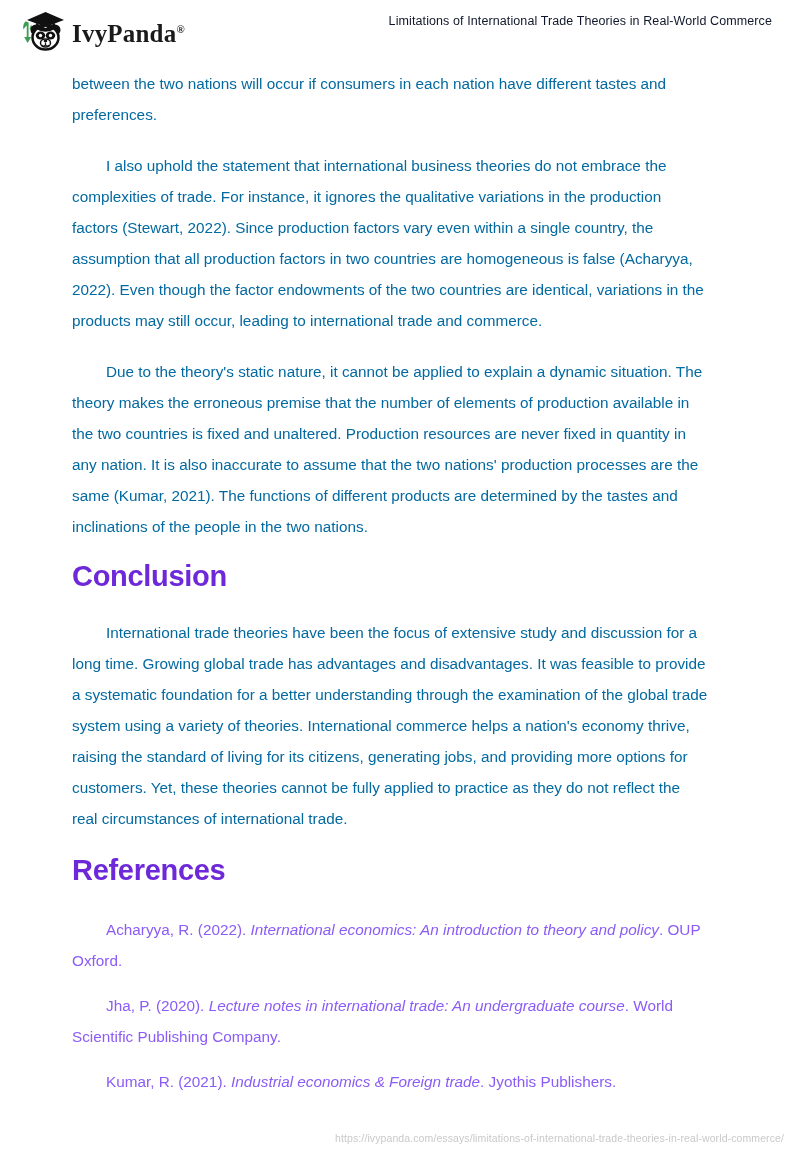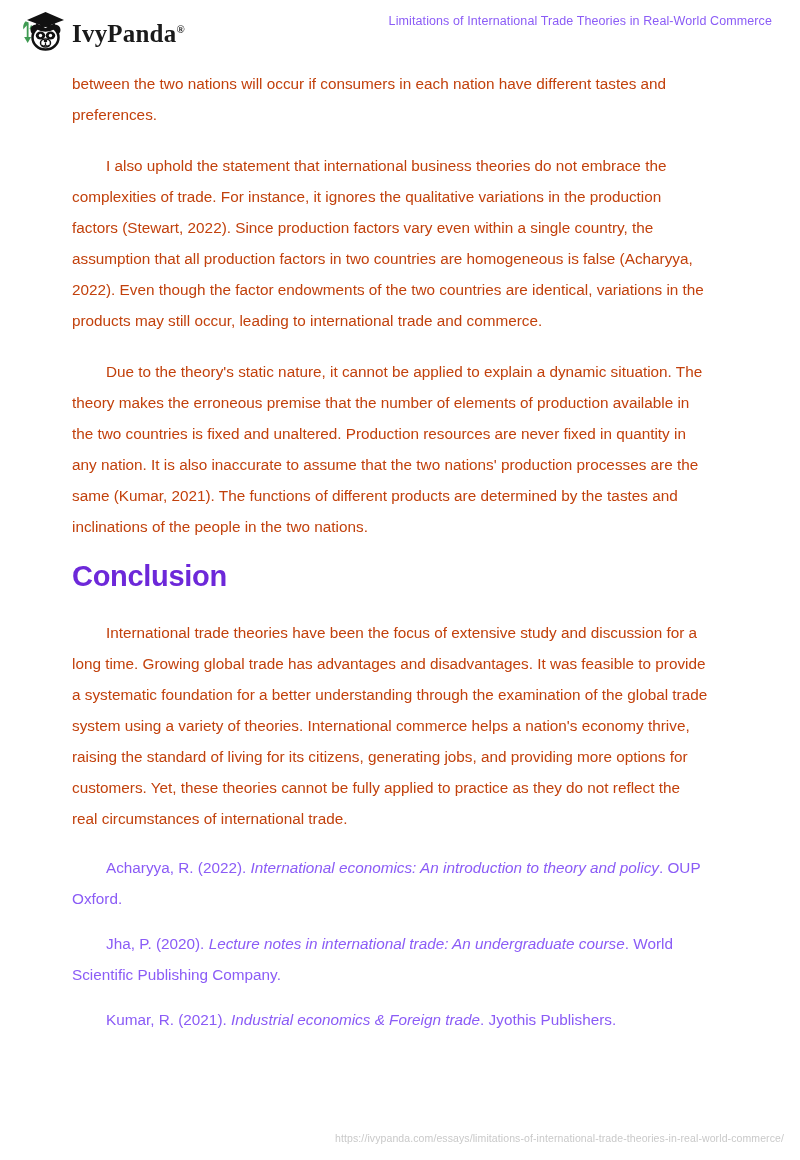--- a/index.html
+++ b/index.html
@@ -58,38 +58,38 @@
     font-weight: bold;
     color: #1a1a1a;
   }
   .header-title {
     position: absolute;
     left: 0;
     right: 28px;
     top: 14px;
     text-align: right;
     font-size: 12.5px;
-    color: #8b5cf6;
+    color: #0f172a;
     letter-spacing: 0.1px;
     white-space: nowrap;
   }
 
   
   .content {
     position: absolute;
     left: 72px;
     top: 68px;
     width: 650px;
   }
   .para {
     font-size: 15.3px;
     line-height: 31px;
     margin: 0 14px 20px 0;
     text-align: left;
-    color: #c2410c;
+    color: #0369a1;
   }
   .para.indent {
     text-indent: 34px;
   }
   .para.tight {
     margin-bottom: 18px;
   }
   .heading {
     font-size: 29px;
     font-weight: bold;
@@ -182,20 +182,21 @@
     <p class="para">between the two nations will occur if consumers in each nation have different tastes and preferences.</p>
 
     <p class="para indent">I also uphold the statement that international business theories do not embrace the complexities of trade. For instance, it ignores the qualitative variations in the production factors (Stewart, 2022). Since production factors vary even within a single country, the assumption that all production factors in two countries are homogeneous is false (Acharyya, 2022). Even though the factor endowments of the two countries are identical, variations in the products may still occur, leading to international trade and commerce.</p>
 
     <p class="para indent tight">Due to the theory's static nature, it cannot be applied to explain a dynamic situation. The theory makes the erroneous premise that the number of elements of production available in the two countries is fixed and unaltered. Production resources are never fixed in quantity in any nation. It is also inaccurate to assume that the two nations' production processes are the same (Kumar, 2021). The functions of different products are determined by the tastes and inclinations of the people in the two nations.</p>
 
     <h2 class="heading">Conclusion</h2>
 
     <p class="para indent tight">International trade theories have been the focus of extensive study and discussion for a long time. Growing global trade has advantages and disadvantages. It was feasible to provide a systematic foundation for a better understanding through the examination of the global trade system using a variety of theories. International commerce helps a nation's economy thrive, raising the standard of living for its citizens, generating jobs, and providing more options for customers. Yet, these theories cannot be fully applied to practice as they do not reflect the real circumstances of international trade.</p>
 
+    <h2 class="heading refs">References</h2>
 
     <p class="ref"><span>Acharyya, R. (2022). </span><i>International economics: An introduction to theory and policy</i><span>. OUP Oxford.</span></p>
 
     <p class="ref"><span>Jha, P. (2020). </span><i>Lecture notes in international trade: An undergraduate course</i><span>. World Scientific Publishing Company.</span></p>
 
 
     <p class="ref"><span>Kumar, R. (2021). </span><i>Industrial economics &amp; Foreign trade</i><span>. Jyothis Publishers.</span></p>
 
   </div>
 

